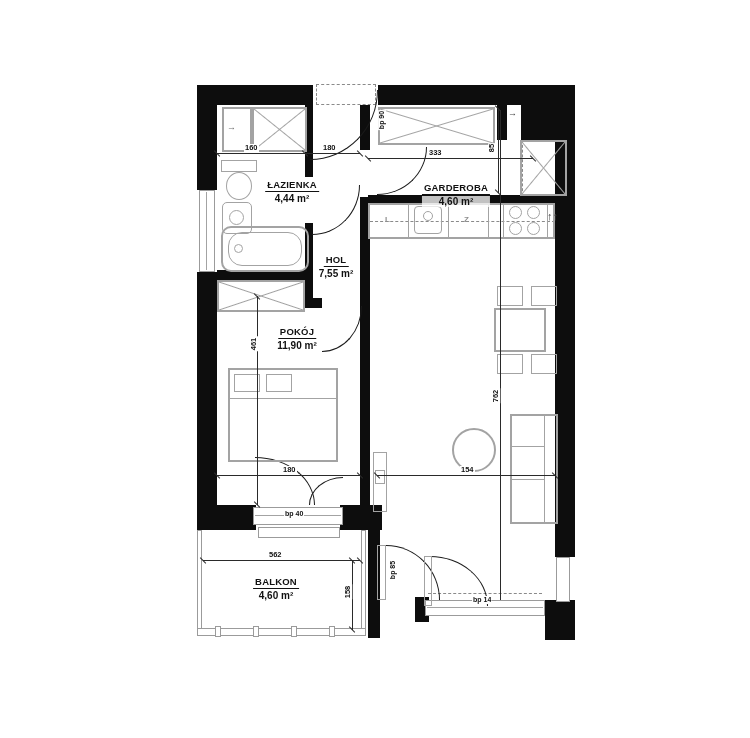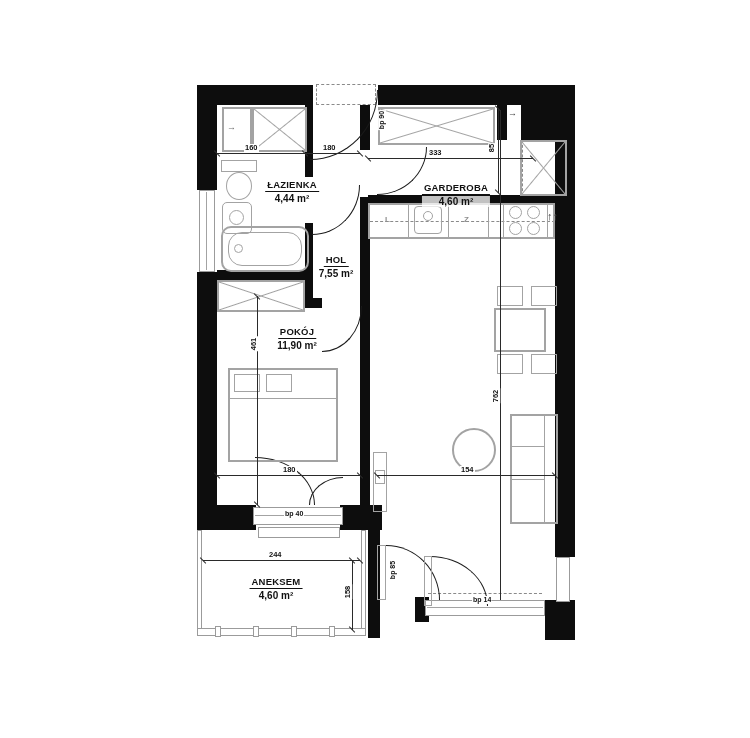--- a/index.html
+++ b/index.html
@@ -177,21 +177,21 @@
   <span class="dlab" style="left:282px;top:466px">180</span>
 
   <div class="dimh" style="left:377px;top:475px;width:178px"></div>
   <div class="tk" style="left:373px;top:475px"></div>
   <div class="tk" style="left:551px;top:475px"></div>
   <span class="dlab" style="left:460px;top:466px">154</span>
 
   <div class="dimh" style="left:203px;top:560px;width:157px"></div>
   <div class="tk" style="left:199px;top:560px"></div>
   <div class="tk" style="left:356px;top:560px"></div>
-  <span class="dlab" style="left:268px;top:551px">244</span>
+  <span class="dlab" style="left:268px;top:551px">562</span>
 
   <div class="dimv" style="left:352px;top:560px;height:70px"></div>
   <div class="tk" style="left:348px;top:560px"></div>
   <div class="tk" style="left:348px;top:629px"></div>
   <span class="dlab v" style="left:341px;top:588px">158</span>
 
   <span class="dlab v" style="left:372px;top:116px;font-size:7px">bp 90</span>
   <span class="dlab" style="left:284px;top:510px;font-size:7px">bp 40</span>
   <span class="dlab v" style="left:383px;top:566px;font-size:7px">bp 85</span>
   <span class="dlab" style="left:472px;top:596px;font-size:7px">bp 14</span>
@@ -206,17 +206,17 @@
   </div>
   <div class="room" style="left:456px;top:177px">
     <div class="rname">GARDEROBA</div>
     <div class="rarea">4,60 m²</div>
   </div>
   <div class="room" style="left:297px;top:321px">
     <div class="rname">POKÓJ</div>
     <div class="rarea">11,90 m²</div>
   </div>
   <div class="room" style="left:276px;top:571px">
-    <div class="rname">ANEKSEM</div>
+    <div class="rname">BALKON</div>
     <div class="rarea">4,60 m²</div>
   </div>
 
 </div>
 
 </body></html>

